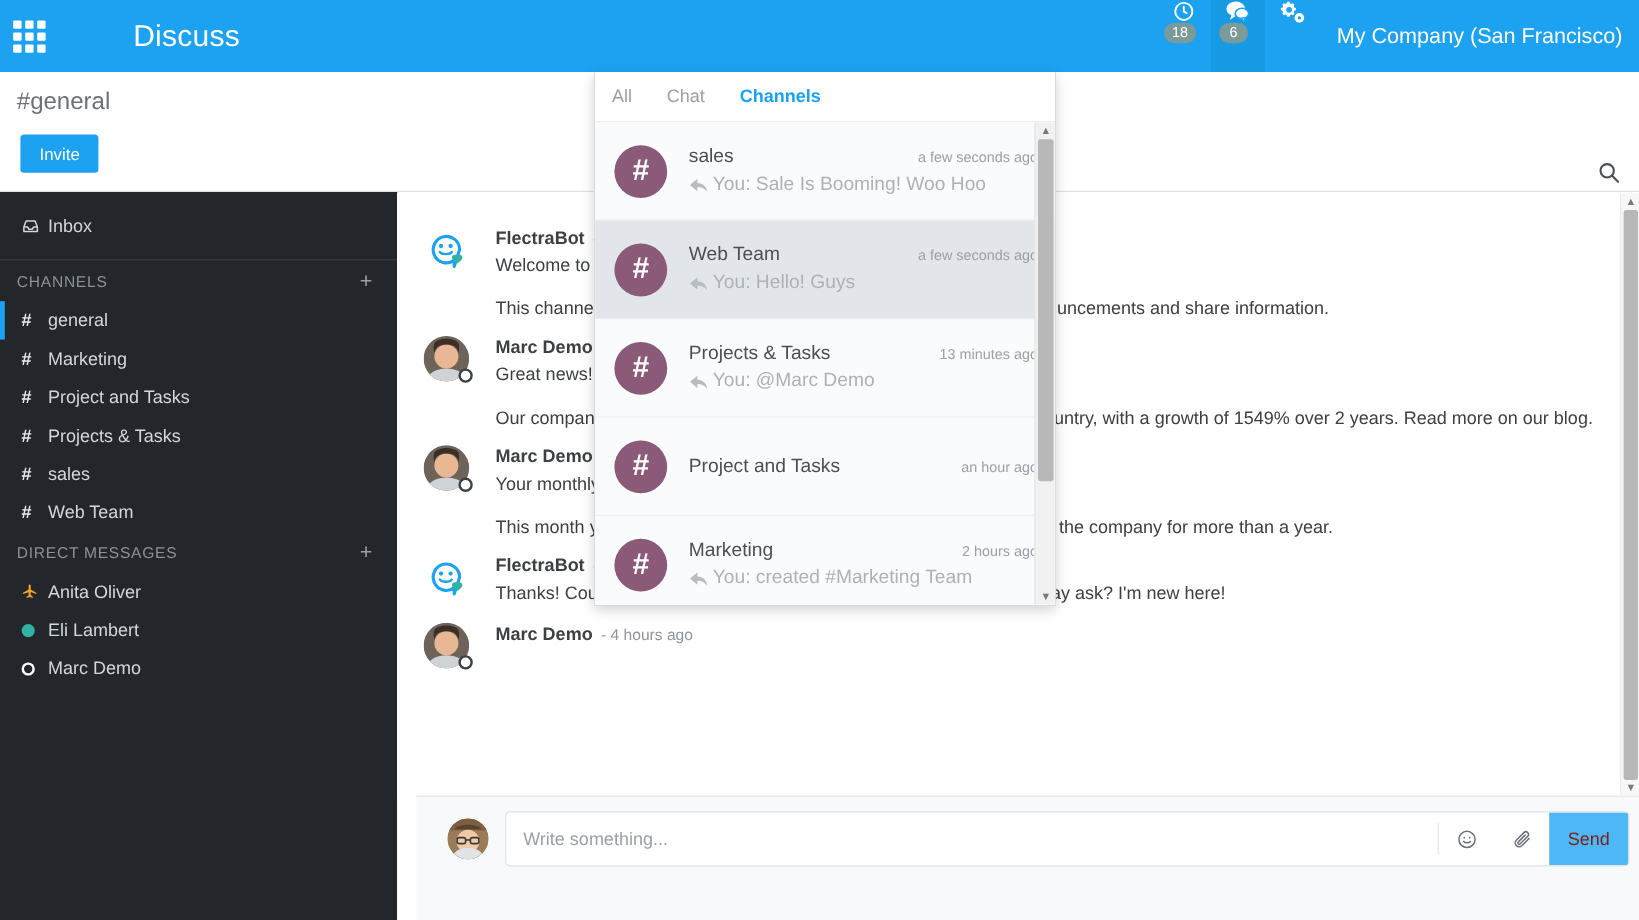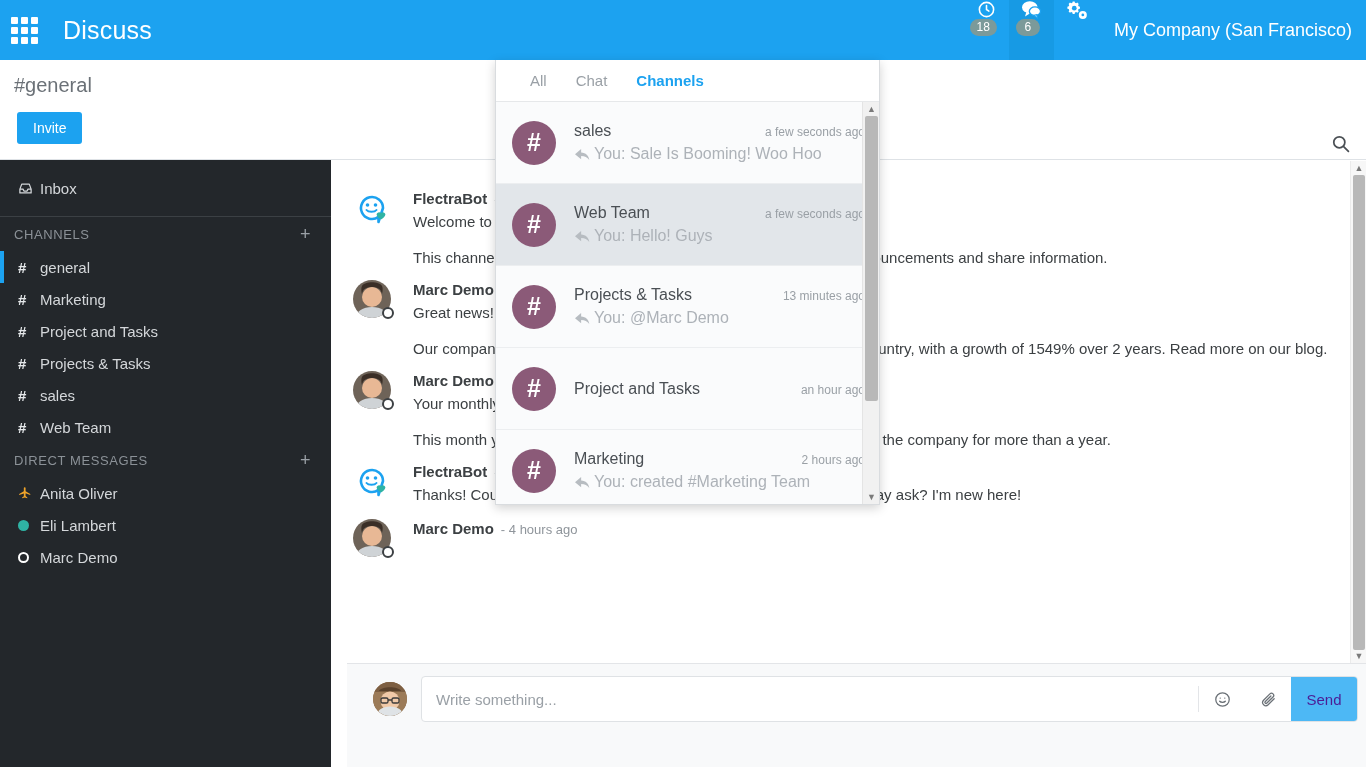--- a/index.html
+++ b/index.html
@@ -11,20 +11,21 @@
   }
   #app { position: relative; width: 1366px; height: 767px; }
 
   
   .navbar {
     position: absolute; top: 0; left: 0;
     width: 1366px; height: 60px;
     background: #1ca2f0;
     display: flex; align-items: center;
     color: #ffffff;
+    gap: 48px;
   }
   .apps-grid {
     width: 48px; height: 60px;
     display: flex; align-items: center; justify-content: center;
     cursor: pointer;
   }
   .apps-grid .g {
     display: grid;
     grid-template-columns: repeat(3, 7px);
     grid-template-rows: repeat(3, 7px);
@@ -212,21 +213,21 @@
     font-size: 15px; padding: 0 14px; font-family: inherit;
     color: #3c4043; background: transparent;
   }
   .composer-input::placeholder { color: #9aa0a6; }
   .comp-sep { width: 1px; height: 26px; background: #e3e5e8; }
   .comp-ico {
     width: 46px; height: 44px; display: flex;
     align-items: center; justify-content: center; cursor: pointer;
   }
   .send-btn {
-    width: 66px; height: 44px; background: #4db8f5; color: #4c1d95;
+    width: 66px; height: 44px; background: #4db8f5; color: #7f1d1d;
     border: none; font-size: 15px; cursor: pointer;
     font-family: inherit; display: flex;
     align-items: center; justify-content: center;
   }
 
   
   .vscroll {
     position: absolute; right: 0; top: 0;
     width: 16px; height: 502px; background: #f7f7f7;
     border-left: 1px solid #ebebeb;
@@ -249,21 +250,21 @@
     width: 385px; height: 445px;
     background: #ffffff;
     border: 1px solid #d9dcdf;
     border-top: none;
     box-shadow: 0 3px 10px rgba(0,0,0,.18);
     z-index: 50;
     display: flex; flex-direction: column;
   }
   .dd-tabs {
     height: 42px; display: flex; align-items: center;
-    padding: 0 34px; background: #fff;
+    padding: 0 14px; background: #fff;
     border-bottom: 1px solid #e6e8ea; flex: none;
   }
   .dd-tab {
     font-size: 15px; color: #9aa0a6; margin-right: 29px;
     cursor: pointer; padding: 4px 0;
   }
   .dd-tab.active { color: #1ca2f0; font-weight: bold; }
   .dd-list {
     flex: 1; position: relative; overflow: hidden;
     background: #fafbfc;

